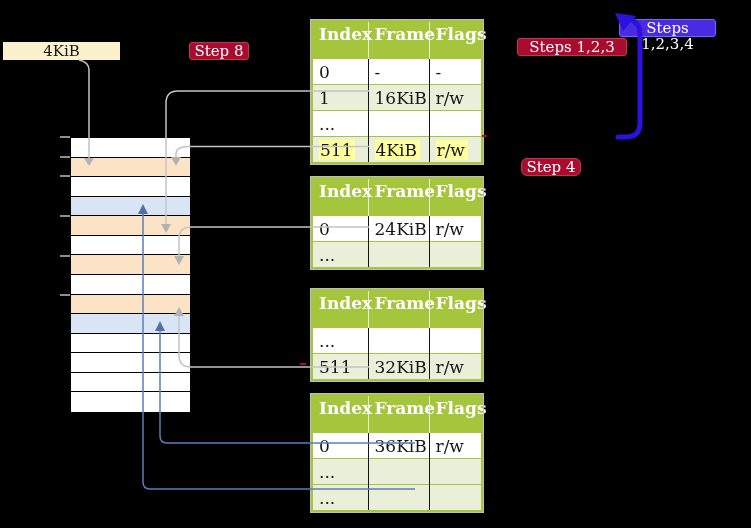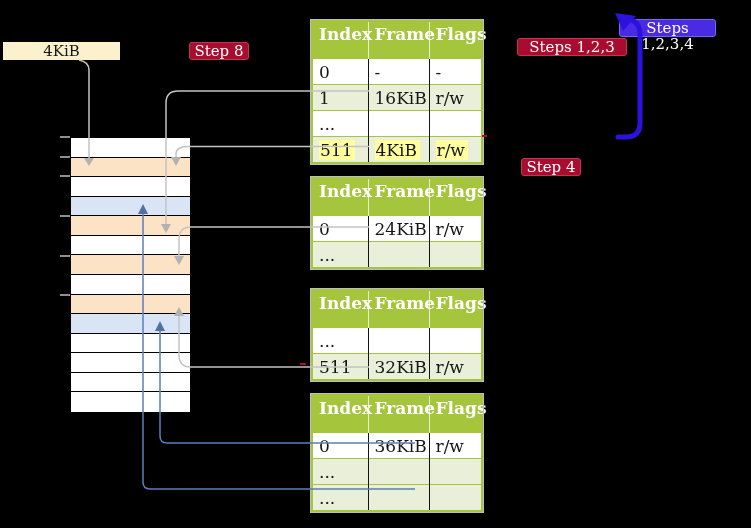--- a/index.html
+++ b/index.html
@@ -19,21 +19,21 @@
   .badge {
     position:absolute; height:18px; box-sizing:border-box;
     font-size:15px; line-height:16px; color:#fff; text-align:center;
     border-radius:3px; border:1px solid #c23a55;
   }
   .badge.red  { background:#a80c2e; border-color:#c03751; }
   .badge.blue { background:#4a2ae2; border-color:#7a63ef; }
   #step0     { left:189px; top:42px;  width:60px; }
   #steps123  { left:517px; top:18px;  width:110px;margin-top:20px; }
   #steps1234 { left:619px; top:19px;  width:97px; }
-  #step4     { left:521px; top:158px; width:60px; }
+  #step4     { left:521px; top:158px; width:60px;border-radius:6px; }
 
   
   .memstack {
     position:absolute; left:70px; top:137px; width:121px; height:276px;
     box-sizing:border-box; border:1px solid #000;
     display:grid; grid-template-rows:repeat(14,1fr);
   }
   .memrow { border-bottom:1px solid #000; }
   .memrow:last-child { border-bottom:none; }
   .memrow[data-kind="white"]  { background:#ffffff; }

